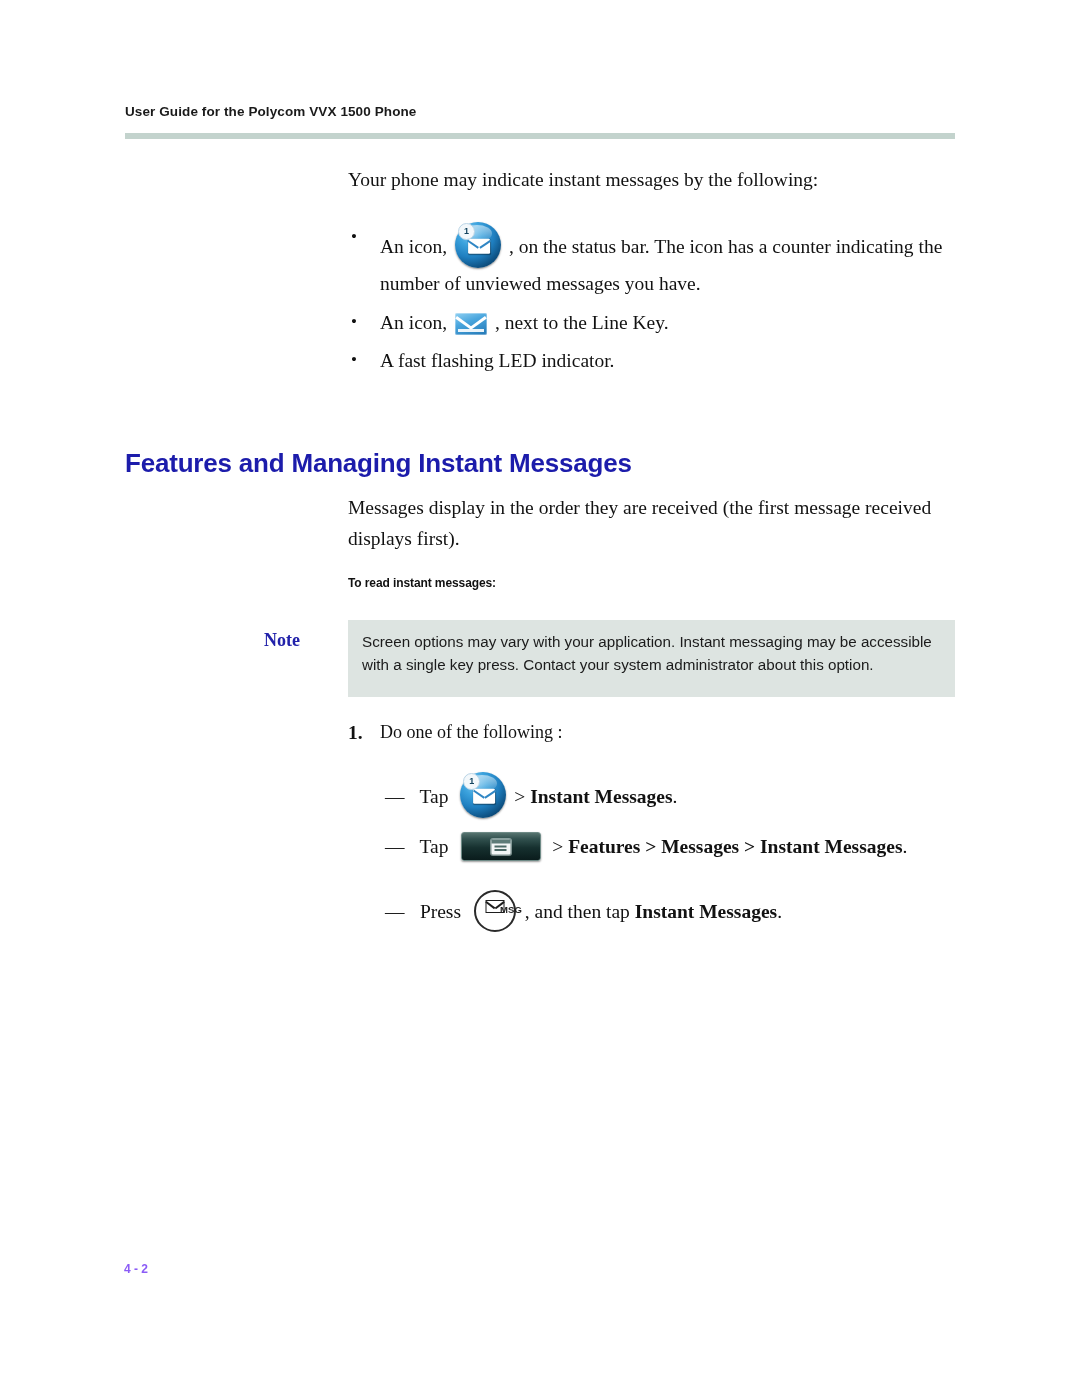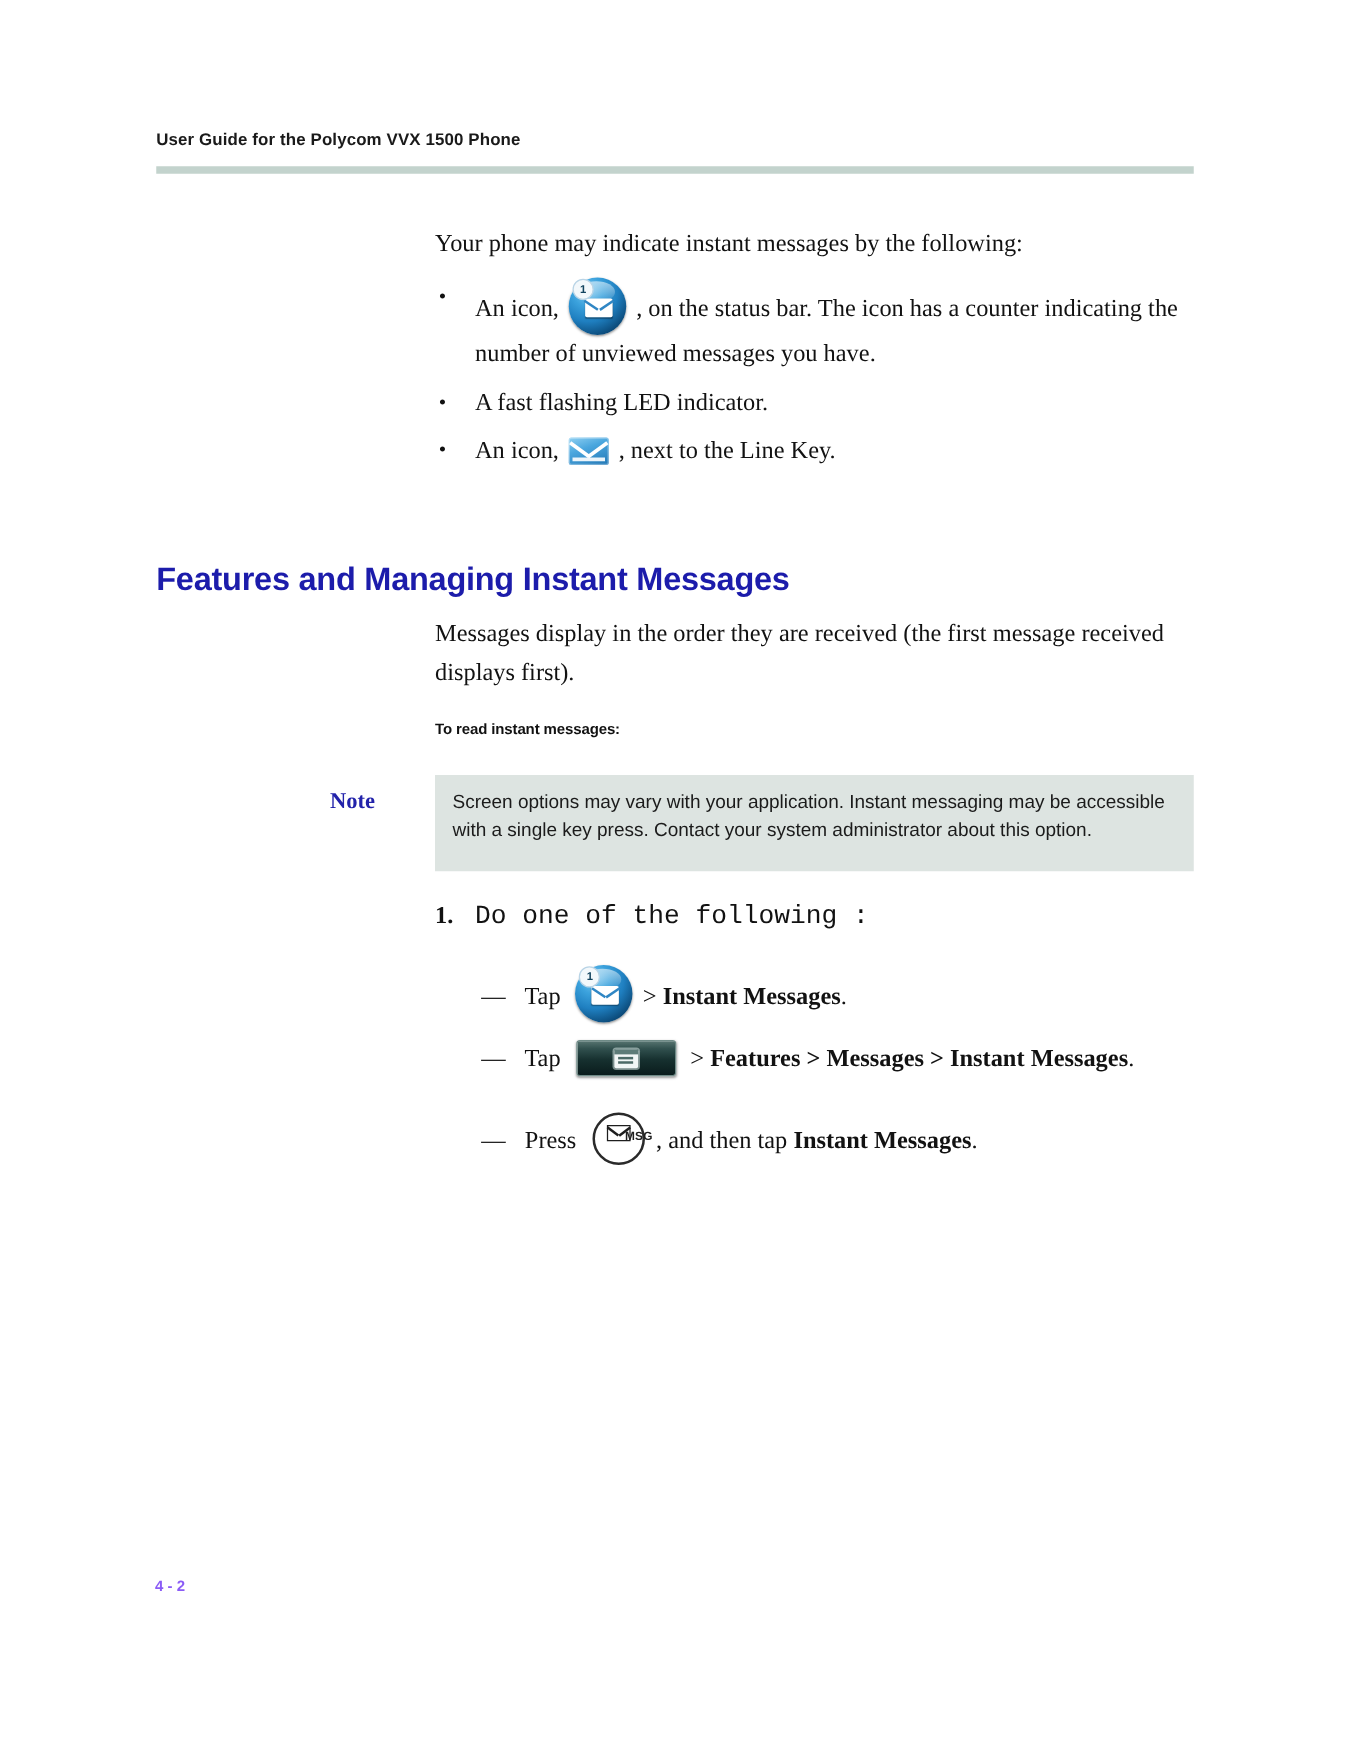--- a/index.html
+++ b/index.html
@@ -48,21 +48,21 @@
   .body-text {
     position: absolute;
     font-family: "Liberation Serif", serif;
     font-size: 19.5px;
     line-height: 31px;
     color: #121212;
   }
 
   .intro {
     left: 348px;
-    top: 180px;
+    top: 164px;
     width: 620px;
   }
 
   
   .bullet-list {
     position: absolute;
     left: 348px;
     top: 222px;
     width: 620px;
     margin: 0;
@@ -265,22 +265,22 @@
     top: 722px;
     font-family: "Liberation Serif", serif;
     font-size: 19.5px;
     font-weight: 700;
     color: #111;
   }
   .step-text {
     position: absolute;
     left: 380px;
     top: 722px;
-    font-family: Liberation Mono, monospace;
-    font-size: 21px;
+    font-family: Liberation Serif, serif;
+    font-size: 18px;
     color: #121212;
     white-space: nowrap;
   }
 
   
   .substep {
     position: absolute;
     left: 385px;
     font-family: "Liberation Serif", serif;
     font-size: 19.5px;
@@ -424,31 +424,31 @@
       <span>An icon,</span>
       <span class="inline-ico im-sphere">
         <span class="gloss"></span>
         <span class="env"></span>
         <span class="badge">1</span>
       </span>
       <span>, on the status bar. The icon has a counter indicating the number of unviewed messages you have.</span>
     </li>
 
     <li class="bullet-item tight">
-      <span>A fast flashing LED indicator.</span>
-    </li>
-
-    <li class="bullet-item tight">
       <span>An icon,</span>
       <span class="inline-ico env-square">
         <span class="flapA"></span>
         <span class="flapB"></span>
         <span class="base"></span>
       </span>
       <span>, next to the Line Key.</span>
+    </li>
+
+    <li class="bullet-item tight">
+      <span>A fast flashing LED indicator.</span>
     </li>
 
   </ul>
 
   <div class="section-heading">Features and Managing Instant Messages</div>
 
   <div class="body-text para-messages">Messages display in the order they are received (the first message received displays first).</div>
 
   <div class="sub-heading">To read instant messages:</div>
 

